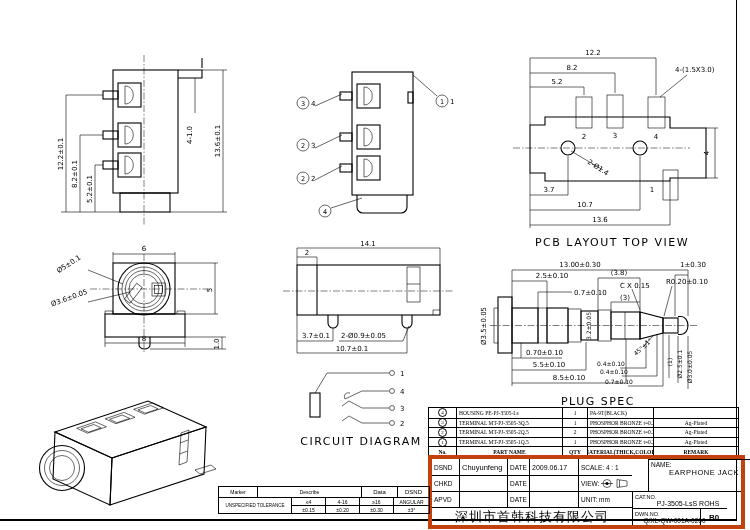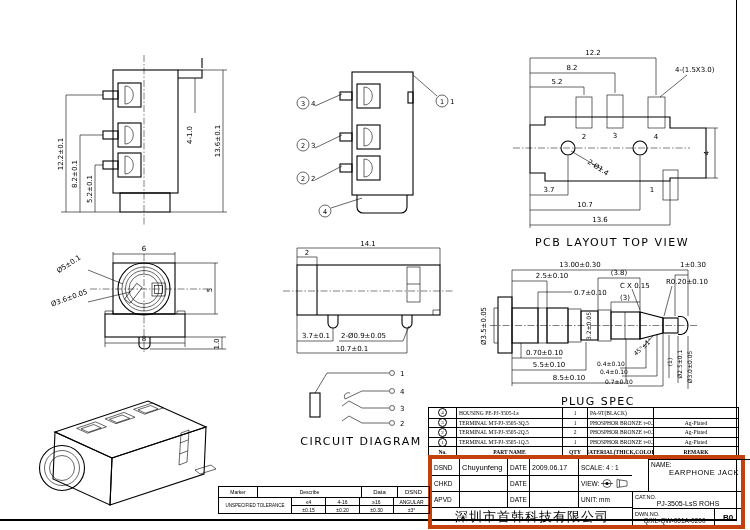--- a/index.html
+++ b/index.html
@@ -468,21 +468,21 @@
       <div style="text-align:center;font-size:7.5px;letter-spacing:0.5px">EARPHONE JACK</div>
     </div>
     <div class="abs" style="left:200px;top:32px;width:109px;height:17px;display:block;padding-top:1px">
       <span style="font-size:5.5px">CAT.NO.</span>
       <div style="text-align:center;font-size:7px">PJ-3505-LsS  ROHS</div>
     </div>
     <div class="abs" style="left:200px;top:49px;width:82px;height:17px;display:block;padding-top:1px">
       <span style="font-size:5.5px">DWN.NO.</span>
       <div style="text-align:center;font-size:6.5px">Q/XL-QW-001A-0200</div>
     </div>
-    <div class="abs" style="left:282px;top:49px;width:27px;height:17px;justify-content:center;padding-left:0;font-size:8px;font-weight:bold">B0</div>
+    <div class="abs" style="left:268px;top:49px;width:27px;height:17px;justify-content:center;padding-left:0;font-size:8px;font-weight:bold">B0</div>
   </div>
 
   <div class="tol">
     <div class="abs nb nt" style="left:0;top:0;width:38px;height:10px">Marker</div>
     <div class="abs nt" style="left:38px;top:0;width:104px;height:10px">Describe</div>
     <div class="abs nt" style="left:142px;top:0;width:36px;height:10px;font-size:6px">Data</div>
     <div class="abs nt" style="left:178px;top:0;width:32px;height:10px;font-size:6px">DSND</div>
     <div class="abs nb" style="left:0;top:10px;width:72px;height:16px;font-size:4.5px;white-space:normal;text-align:center;line-height:1.2">UNSPECIFIED TOLERANCE</div>
     <div class="abs" style="left:72px;top:10px;width:34px;height:8px">≤4</div>
     <div class="abs" style="left:106px;top:10px;width:34px;height:8px">4-16</div>

